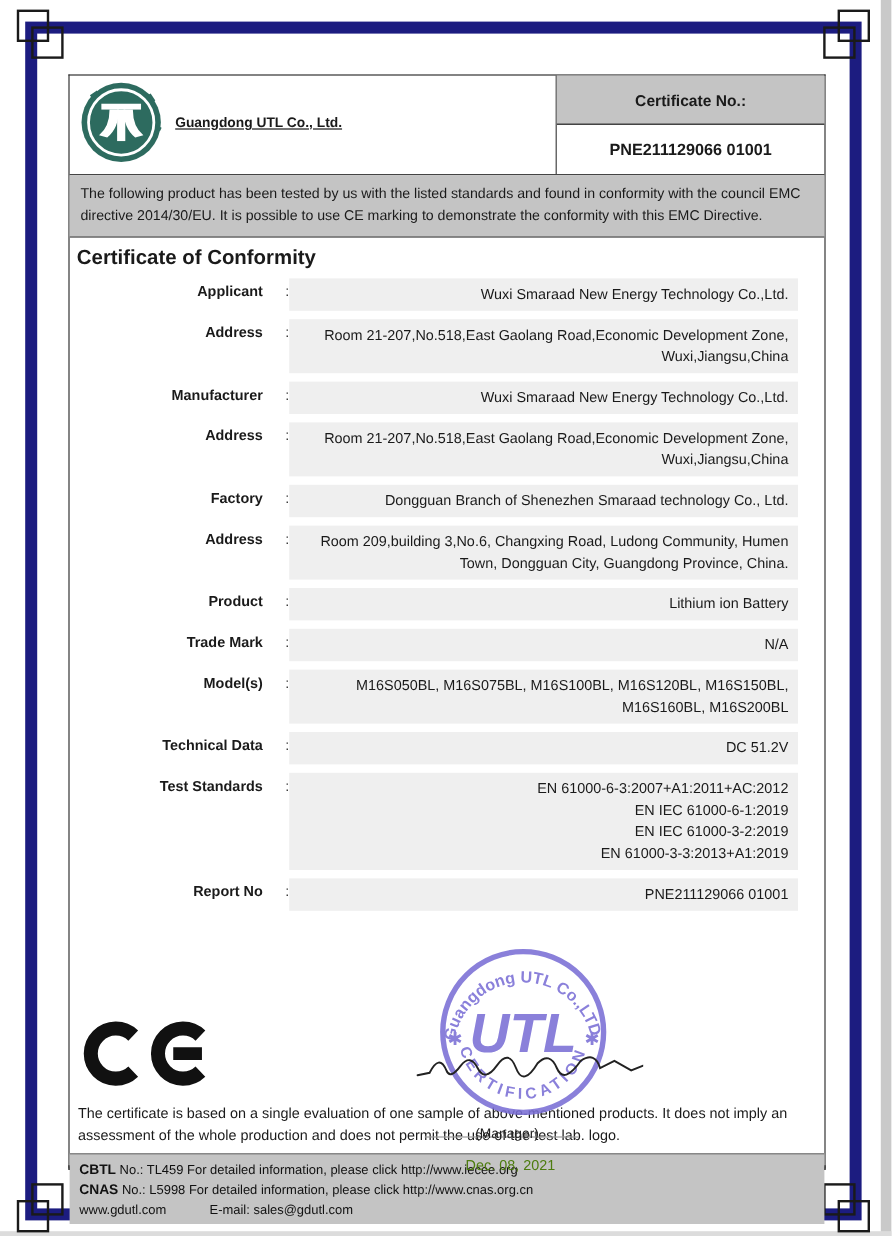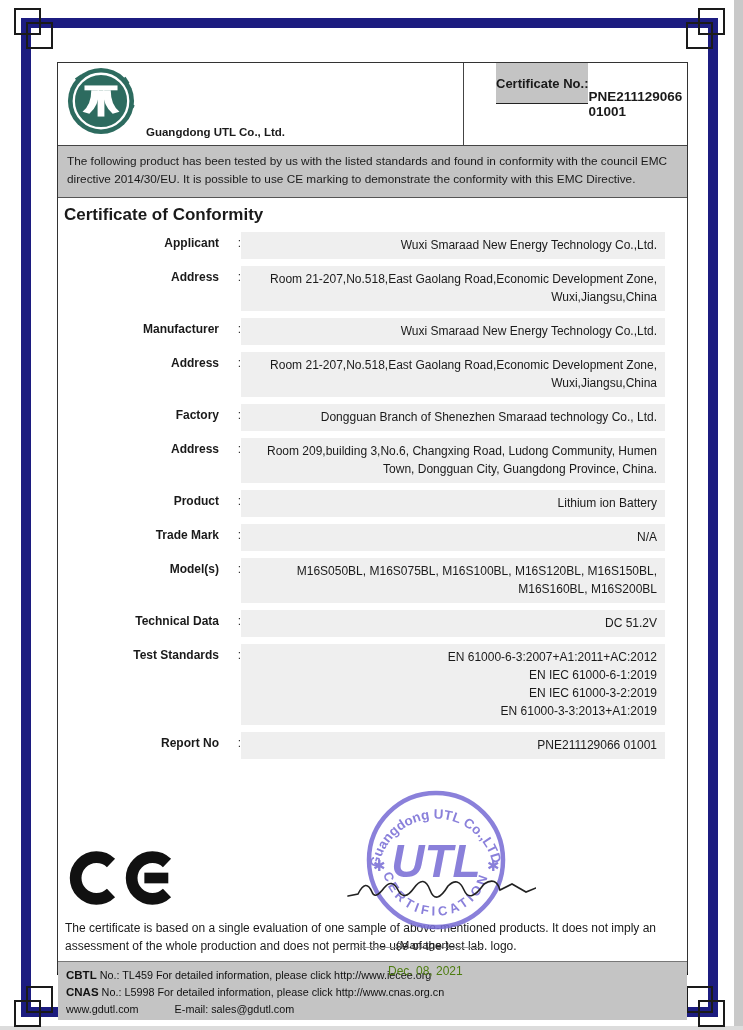--- a/index.html
+++ b/index.html
@@ -13,25 +13,25 @@
   .page-edge-bottom{position:absolute;left:0;bottom:0;width:100%;height:4px;background:#dcdcdc;}
 
   .frame{position:absolute;left:21px;top:18px;right:25px;bottom:13px;border:10px solid var(--navy);}
   .corner{position:absolute;width:27px;height:27px;border:2px solid #1a1a1a;background:transparent;}
 
   .doc{position:absolute;left:57px;top:62px;width:631px;height:913px;background:#fff;
        border:1px solid #333;border-bottom:4px solid #101010;display:flex;flex-direction:column;}
 
   
   .hdr{display:flex;border-bottom:1px solid #444;height:83px;flex:none;}
-  .hdr-left{flex:1;display:flex;align-items:flex-end;padding:5px 8px;}
+  .hdr-left{flex:1;display:flex;align-items:center;padding:5px 8px;text-decoration:underline;}
   .hdr-text{margin-left:10px;}
   .company-name{font-weight:bold;font-size:11.5px;margin-bottom:2px;}
   .company-addr{font-size:10.5px;line-height:1.35;white-space:pre-line;color:#222;}
-  .hdr-right{width:224px;border-left:1px solid #444;display:flex;flex-direction:row;flex:none;padding-left:32px;}
+  .hdr-right{width:224px;border-left:1px solid #444;display:flex;flex-direction:column;flex:none;}
   .cert-label{background:var(--gray-band);border-bottom:1px solid #222;height:41px;display:flex;align-items:center;justify-content:center;font-weight:bold;font-size:13px;}
   .cert-value{flex:1;display:flex;align-items:center;justify-content:center;font-weight:bold;font-size:13.5px;}
 
   .intro{background:var(--gray-band);border-bottom:1px solid #555;padding:7px 9px 9px 9px;font-size:11.8px;line-height:1.5;flex:none;}
 
   .coc-title{font-weight:bold;font-size:17px;padding:7px 4px 5px 6px;flex:none;}
 
   
   .fields{padding:2px 22px 0 18px;flex:none;text-align:right;}
   .frow{display:flex;margin-bottom:7px;}

